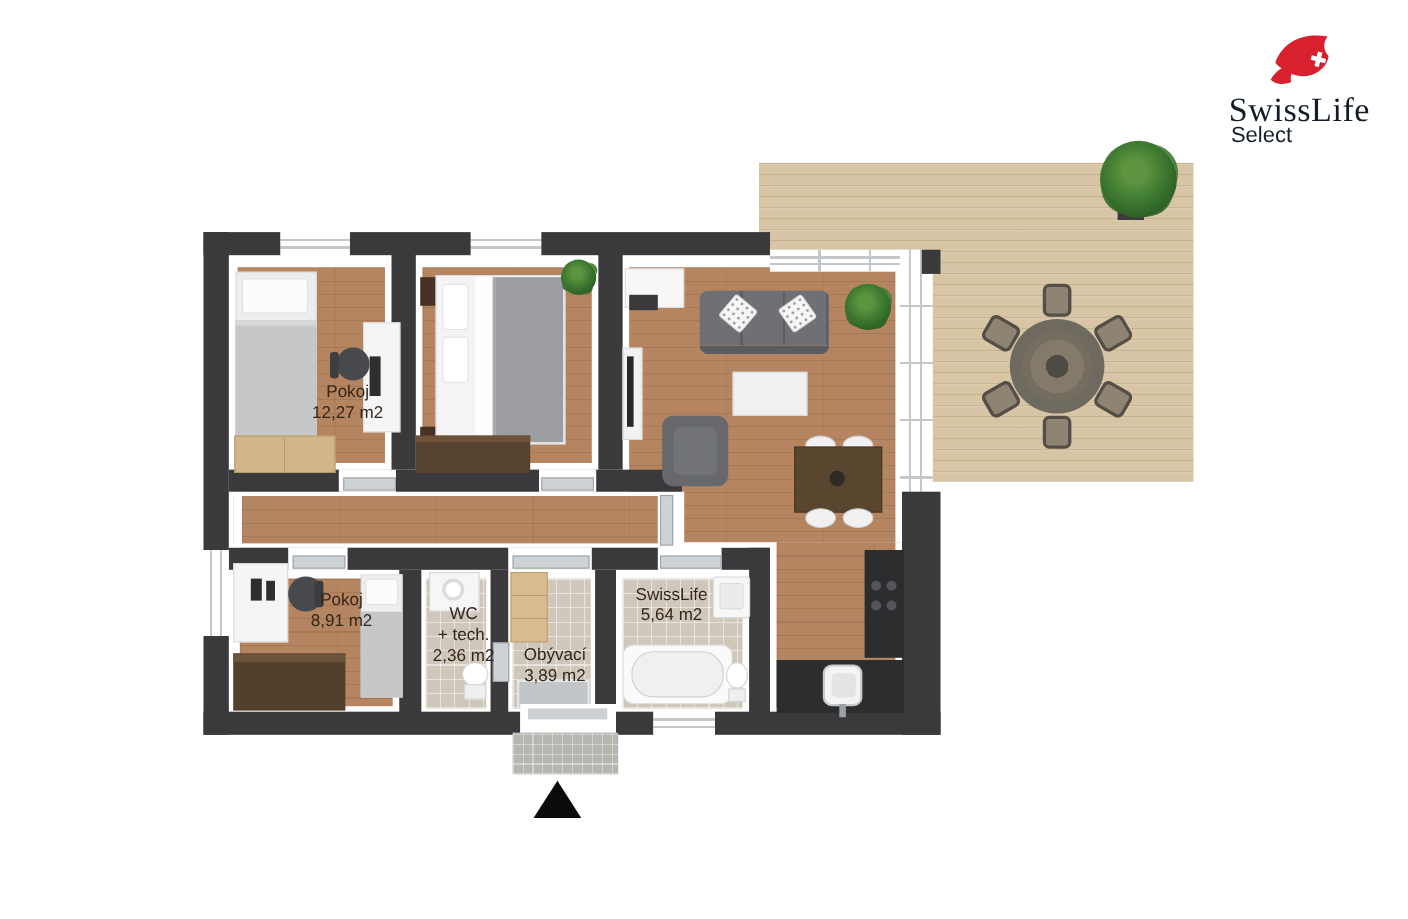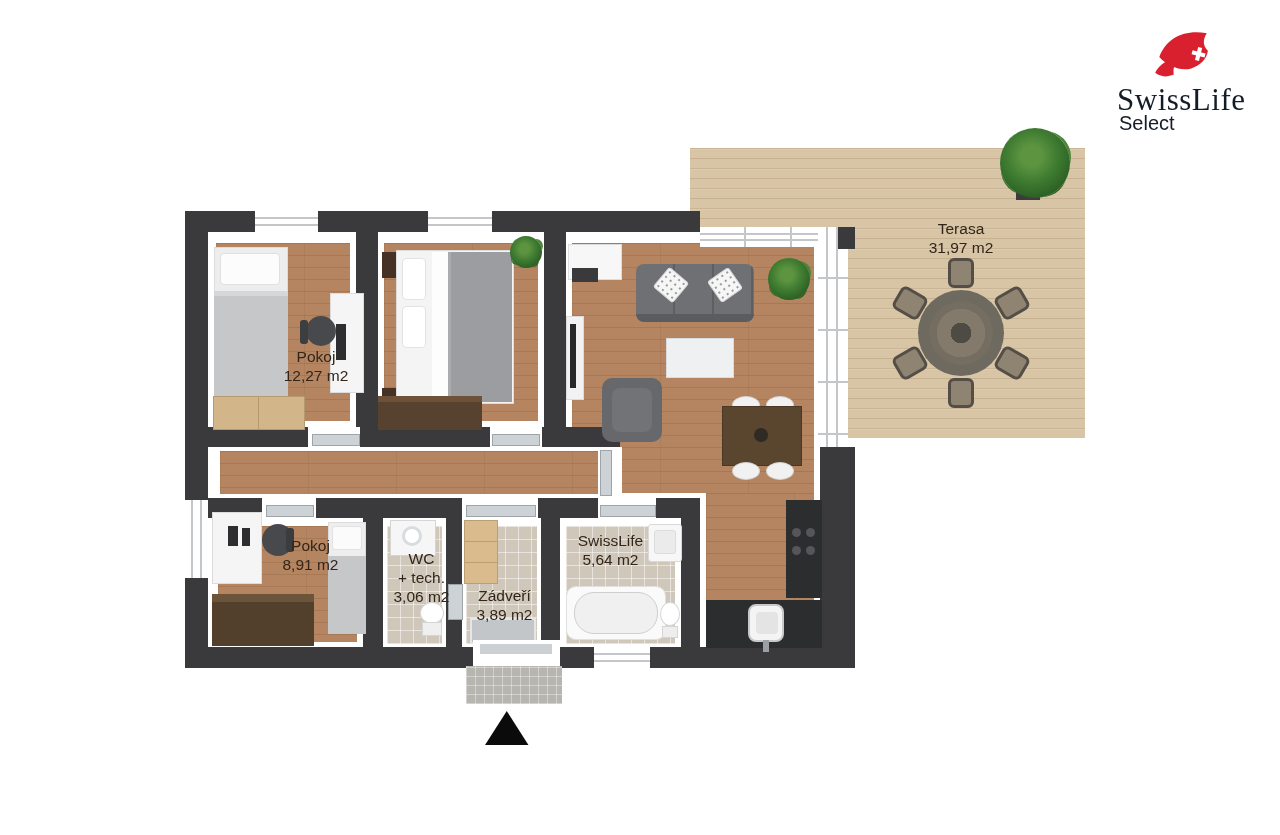--- a/index.html
+++ b/index.html
@@ -193,35 +193,31 @@
 
   <div class="abs" style="left:473px;top:640px;width:87px;height:28px;background:#fff;"></div>
   <div class="abs" style="left:480px;top:644px;width:72px;height:10px;background:#ccd0d2;"></div>
   <div class="paving" style="left:466px;top:666px;width:96px;height:38px;"></div>
   <div class="tri-icon" style="left:478px;top:700px;">▲</div>
 
   <div class="lbl" style="left:246px;top:348px;width:140px;">
     <span>Pokoj</span>
     <span>12,27 m2</span>
   </div>
-  <div class="lbl" style="left:890px;top:220px;width:142px;">
-    <span>Terasa</span>
-    <span>31,97 m2</span>
-  </div>
   <div class="lbl" style="left:238px;top:537px;width:145px;">
     <span>Pokoj</span>
     <span>8,91 m2</span>
   </div>
   <div class="lbl" style="left:379px;top:550px;width:85px;">
     <span>WC</span>
     <span>+ tech.</span>
-    <span>3,06 m2</span>
+    <span>2,36 m2</span>
   </div>
   <div class="lbl" style="left:438px;top:587px;width:133px;">
-    <span>Zádveří</span>
+    <span>Obývací</span>
     <span>3,89 m2</span>
   </div>
   <div class="lbl" style="left:544px;top:532px;width:133px;">
     <span>SwissLife</span>
     <span>5,64 m2</span>
   </div>
 
   <svg class="abs" style="left:1150px;top:28px;" width="62" height="56" viewBox="0 0 60 54">
     <path fill="#d8202f" d="M9 28 C16 9 34 1 55 5 C51 11 51 17 56 22 C55 30 49 36 40 39 C30 42 17 37 9 28 Z"></path>
     <path fill="#d8202f" d="M5 43 C10 34 19 29 28 30 C24 34 22 39 23 45 C16 48 9 47 5 43 Z"></path>

